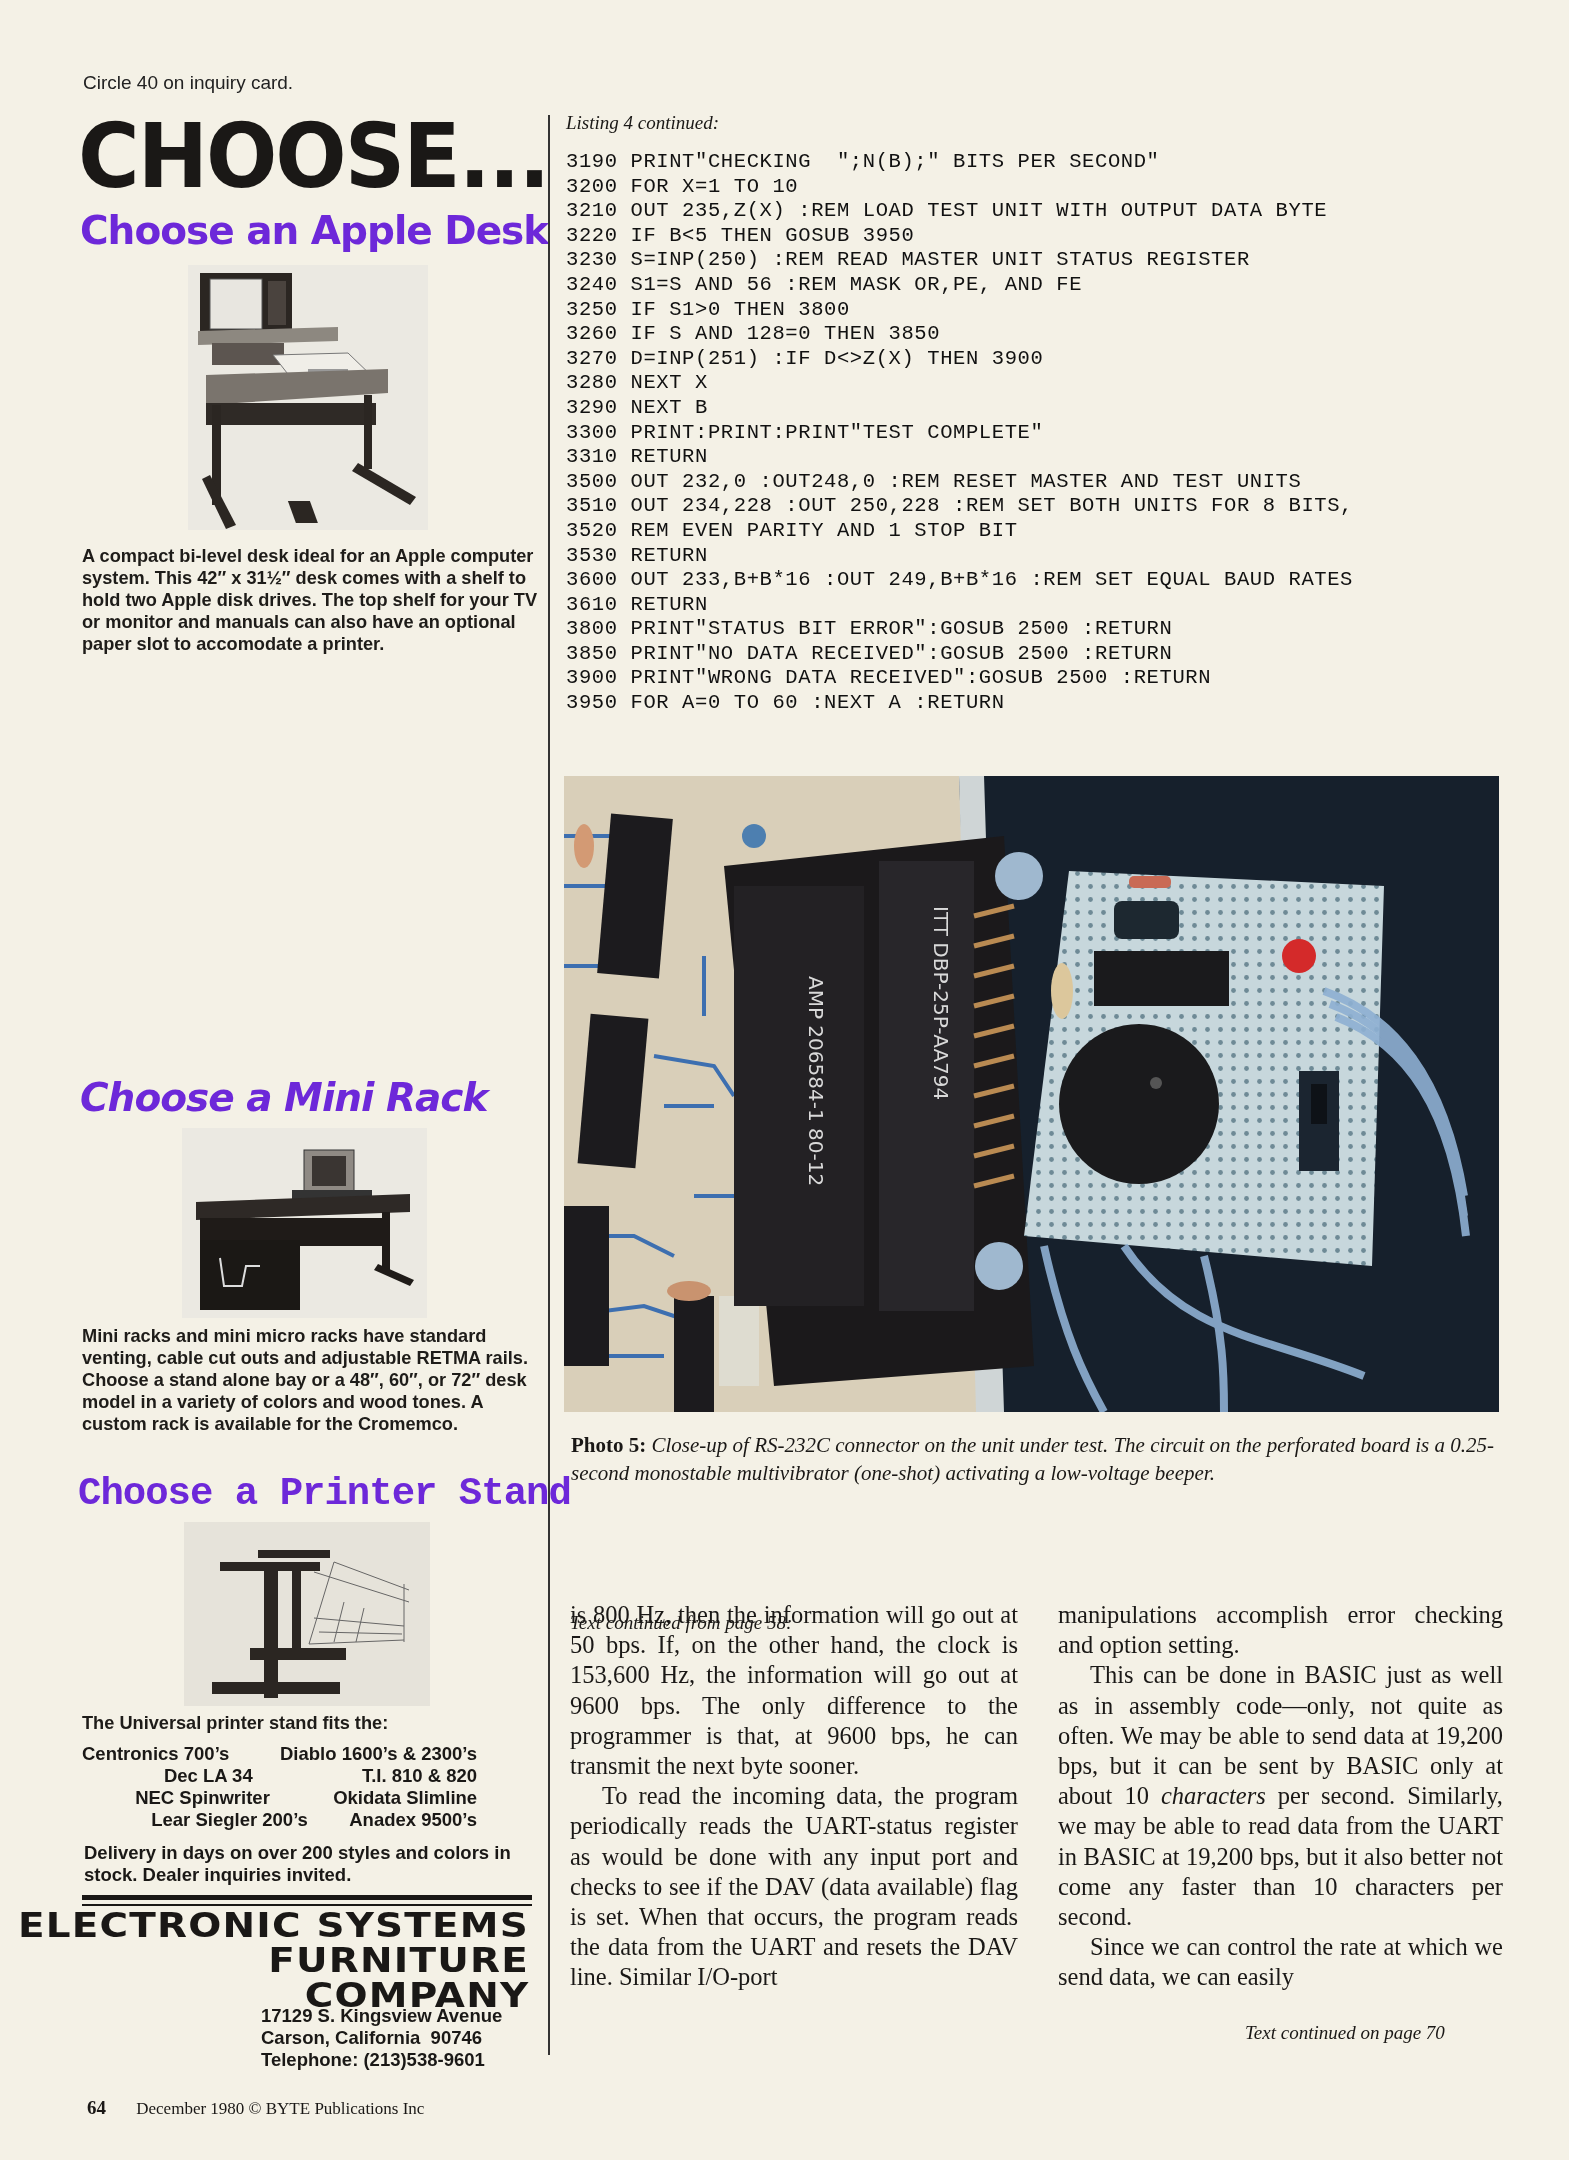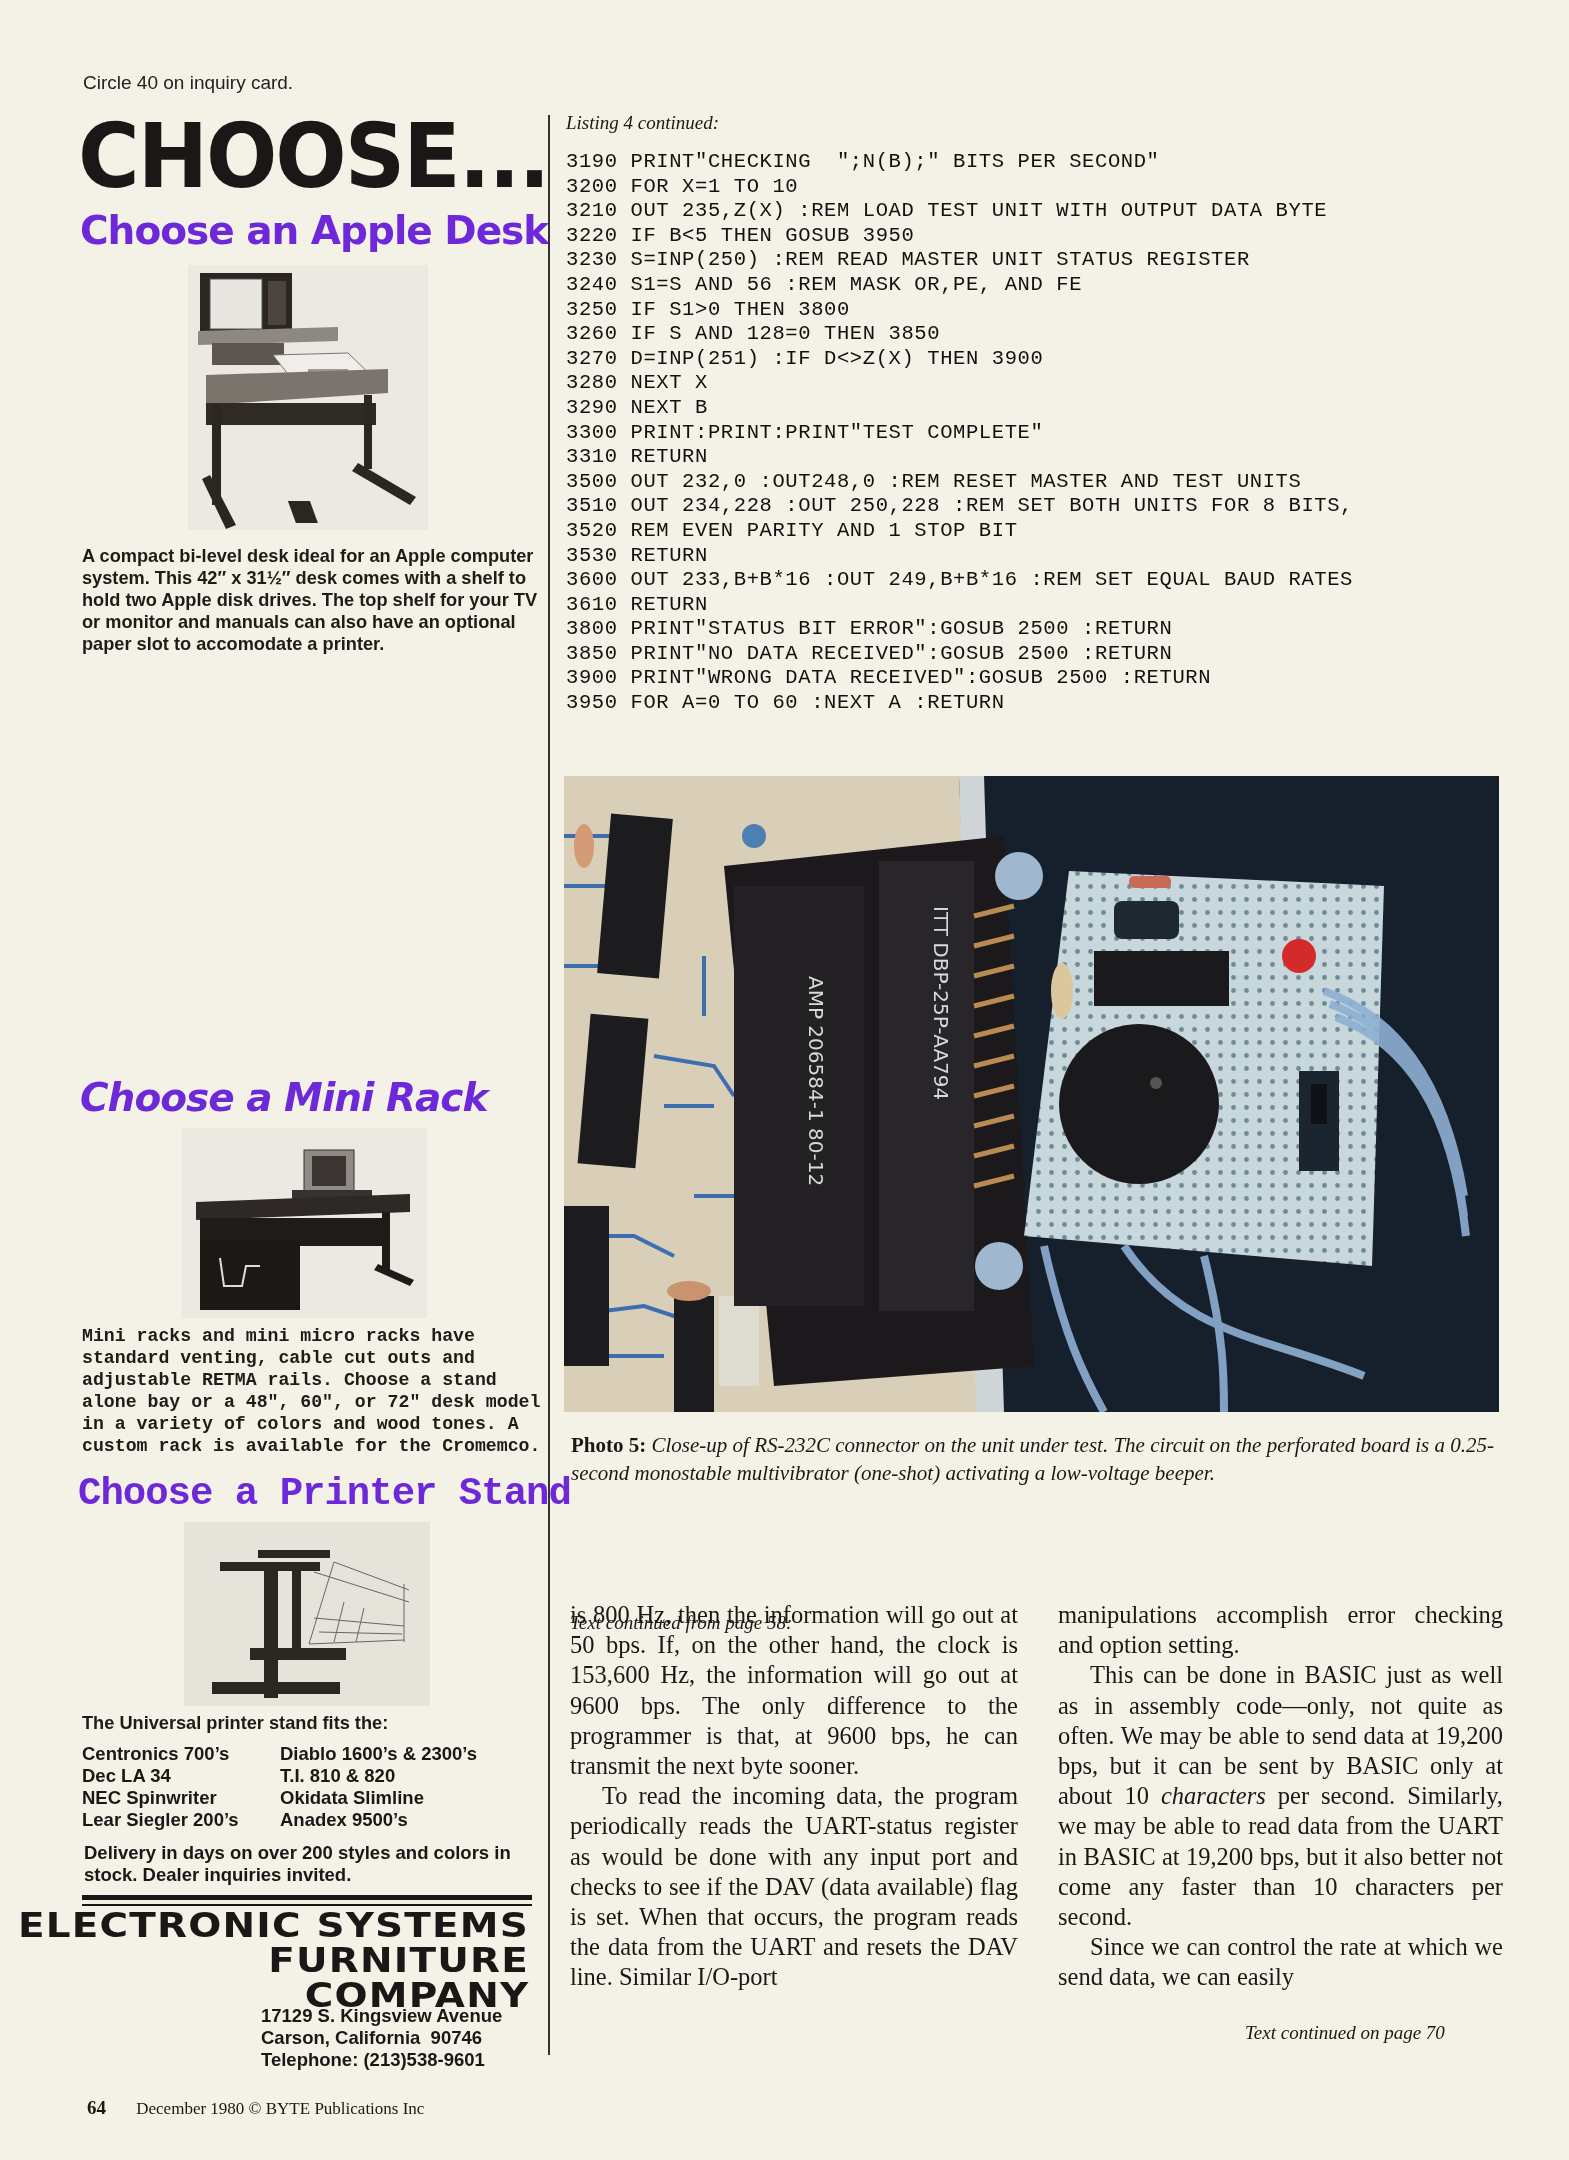--- a/index.html
+++ b/index.html
@@ -15,21 +15,21 @@
   .inquiry { left: 83px; top: 72px; font: 19px "Liberation Sans", sans-serif; color: #222; }
   .choose-big { left: 78px; top: 112px; font: bold 84px "DejaVu Sans", sans-serif; letter-spacing: -2px; line-height: 1; transform: scaleY(1.05); transform-origin: top left; }
   .ad-head { font: bold 39px "DejaVu Sans", sans-serif; letter-spacing: -1px; white-space: nowrap; color: #6d28d9; }
   .ad-body { font: bold 18.2px "Liberation Sans", sans-serif; line-height: 22px; color: #1e1c19; width: 460px; }
   .col-rule { left: 548px; top: 115px; width: 2px; height: 1940px; background: #333; }
 
   .photo-box { background: #e8e6df; overflow: hidden; }
   .photo-box svg { display: block; }
 
   .printer-list { left: 82px; top: 1743px; font: bold 18.5px "Liberation Sans", sans-serif; line-height: 22px; }
-  .printer-list .row { display: flex; }
+  .printer-list .row { display: flex; justify-content: flex-end; }
   .printer-list .c1 { width: 198px; }
   .deliv { left: 84px; top: 1842px; width: 460px; font: bold 18.5px "Liberation Sans", sans-serif; line-height: 22px; }
   .rule1 { left: 82px; top: 1895px; width: 450px; height: 5px; background: #1a1816; }
   .rule2 { left: 82px; top: 1904px; width: 450px; height: 2px; background: #1a1816; }
   .logo { right: 1040px; text-align: right; font: bold 33px "DejaVu Sans", sans-serif; letter-spacing: 1px; line-height: 36px; transform: scaleX(1.18); transform-origin: right top; }
   .logo-1 { top: 1908px; }
   .logo-2 { top: 1943px; }
   .logo-3 { top: 1978px; }
   .addr { left: 261px; top: 2005px; font: bold 18.5px "Liberation Sans", sans-serif; line-height: 22px; }
 
@@ -87,21 +87,21 @@
     <rect x="130" y="28" width="34" height="30" fill="#3a3532"></rect>
     <rect x="110" y="62" width="80" height="10" fill="#333"></rect>
     <polygon points="14,74 228,66 228,84 14,92" fill="#2e2926"></polygon>
     <rect x="18" y="90" width="190" height="28" fill="#1f1b18"></rect>
     <rect x="18" y="112" width="100" height="70" fill="#1b1815"></rect>
     <path d="M38,130 l4,28 l18,0 l4,-20 l14,0" stroke="#ddd" stroke-width="2" fill="none"></path>
     <rect x="200" y="84" width="8" height="60" fill="#1f1b18"></rect>
     <polygon points="196,136 232,152 228,158 192,142" fill="#1f1b18"></polygon>
   </svg>
 </div>
-<div class="abs ad-body" style="left:82px; top:1325px;font-family:Liberation Mono, monospace;">Mini racks and mini micro racks have standard venting, cable cut outs and adjustable RETMA rails. Choose a stand alone bay or a 48″, 60″, or 72″ desk model in a variety of colors and wood tones. A custom rack is available for the Cromemco.</div>
+<div class="abs ad-body" style="left:82px; top:1325px;">Mini racks and mini micro racks have standard venting, cable cut outs and adjustable RETMA rails. Choose a stand alone bay or a 48″, 60″, or 72″ desk model in a variety of colors and wood tones. A custom rack is available for the Cromemco.</div>
 
 <div class="abs ad-head" style="left:78px; top:1472px;font-family:Liberation Mono, monospace;">Choose a Printer Stand</div>
 <div class="abs photo-box" style="left:184px; top:1522px; width:246px; height:184px;">
   <svg width="246" height="184" viewBox="0 0 246 184">
     <rect width="246" height="184" fill="#e6e3da"></rect>
     <rect x="74" y="28" width="72" height="8" fill="#2b2622"></rect>
     <rect x="36" y="40" width="100" height="9" fill="#2b2622"></rect>
     <rect x="80" y="48" width="14" height="128" fill="#2b2622"></rect>
     <rect x="108" y="44" width="9" height="90" fill="#2b2622"></rect>
     <rect x="66" y="126" width="96" height="12" fill="#2b2622"></rect>

